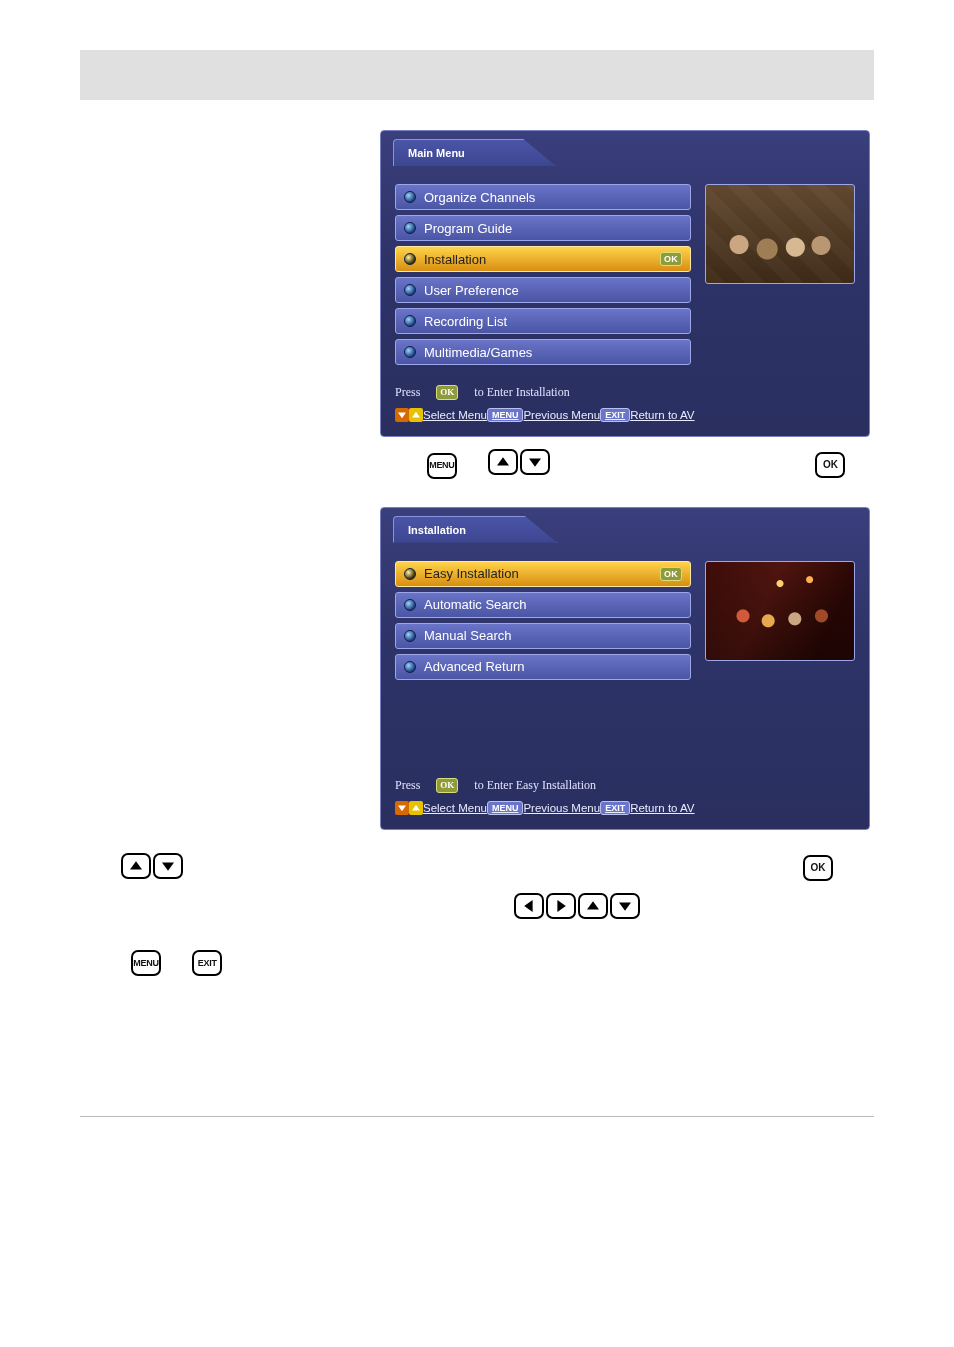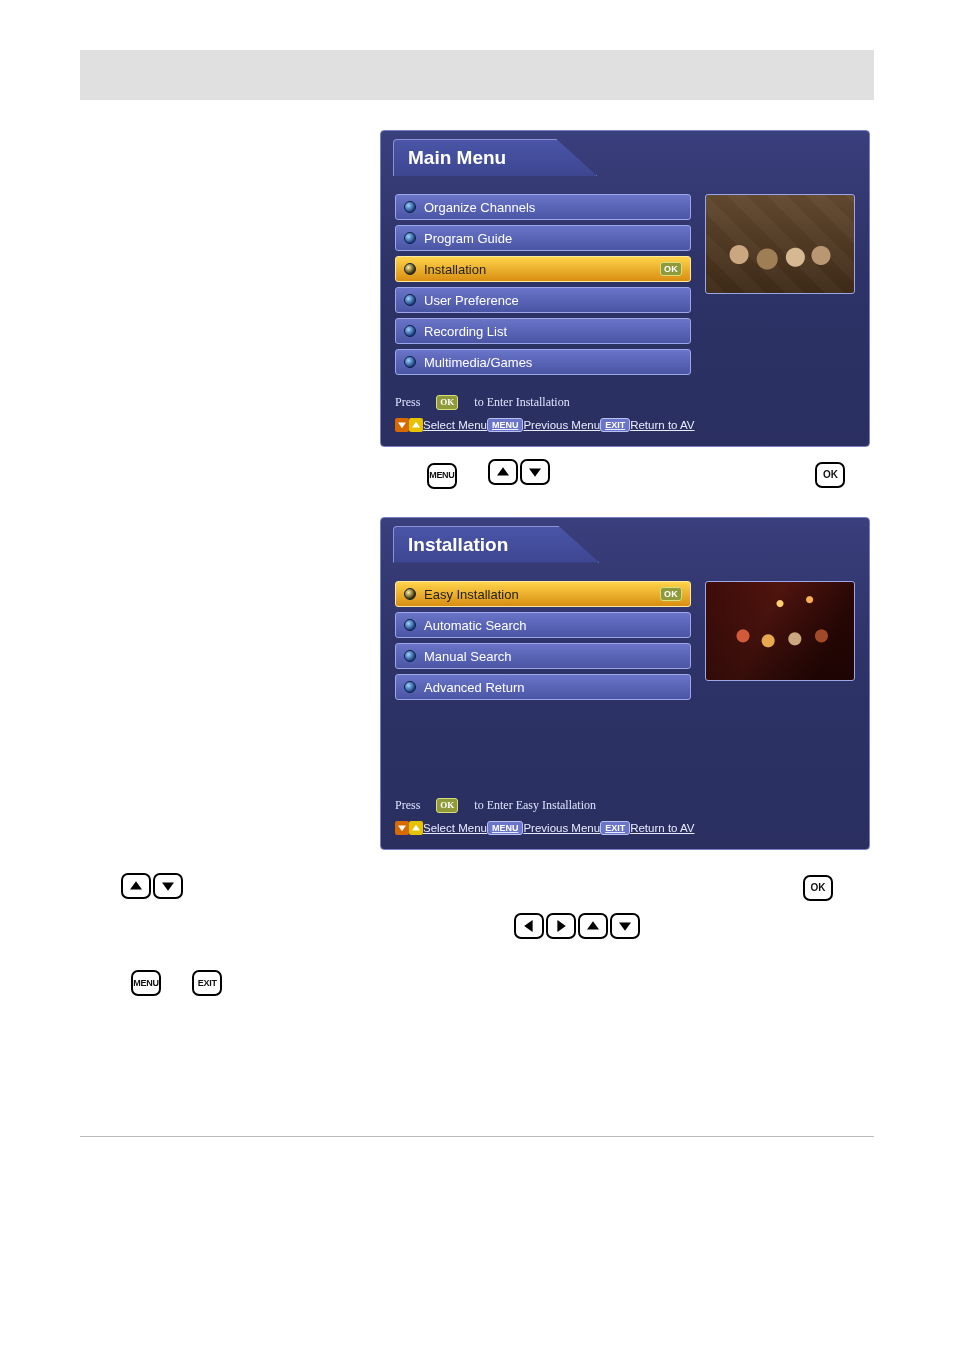--- a/index.html
+++ b/index.html
@@ -27,21 +27,21 @@
     overflow: hidden;
     margin-left: 0;
   }
   .osd-inner {
     padding: 10px 14px 14px 14px;
   }
   .osd-title-tab {
     display: inline-block;
     background: linear-gradient(#4a55a8, #3d4690);
     color: #fff;
-    font-size: 19px;
+    font-size: 11px;
     font-weight: 600;
     padding: 7px 90px 7px 14px;
     border-top-left-radius: 4px;
     border: 1px solid #8a92d8;
     border-bottom: none;
     position: relative;
     clip-path: polygon(0 0, 80% 0, 100% 100%, 0 100%);
     margin-left: 12px;
     margin-top: 8px;
   }
@@ -60,21 +60,21 @@
   .osd-item {
     position: relative;
     background: linear-gradient(#6a74c8, #4b55a5);
     border: 1px solid #9da6e8;
     border-radius: 3px;
     color: #fff;
     font-size: 13px;
     padding: 5px 10px 5px 28px;
     height: 26px;
     display: flex;
-    align-items: flex-start;
+    align-items: center;
   }
   .osd-item.selected {
     background: linear-gradient(#ffd34a, #d88e12);
     border-color: #ffe9a0;
     color: #222;
   }
   .osd-item .bullet {
     position: absolute;
     left: 8px;
     top: 50%;

